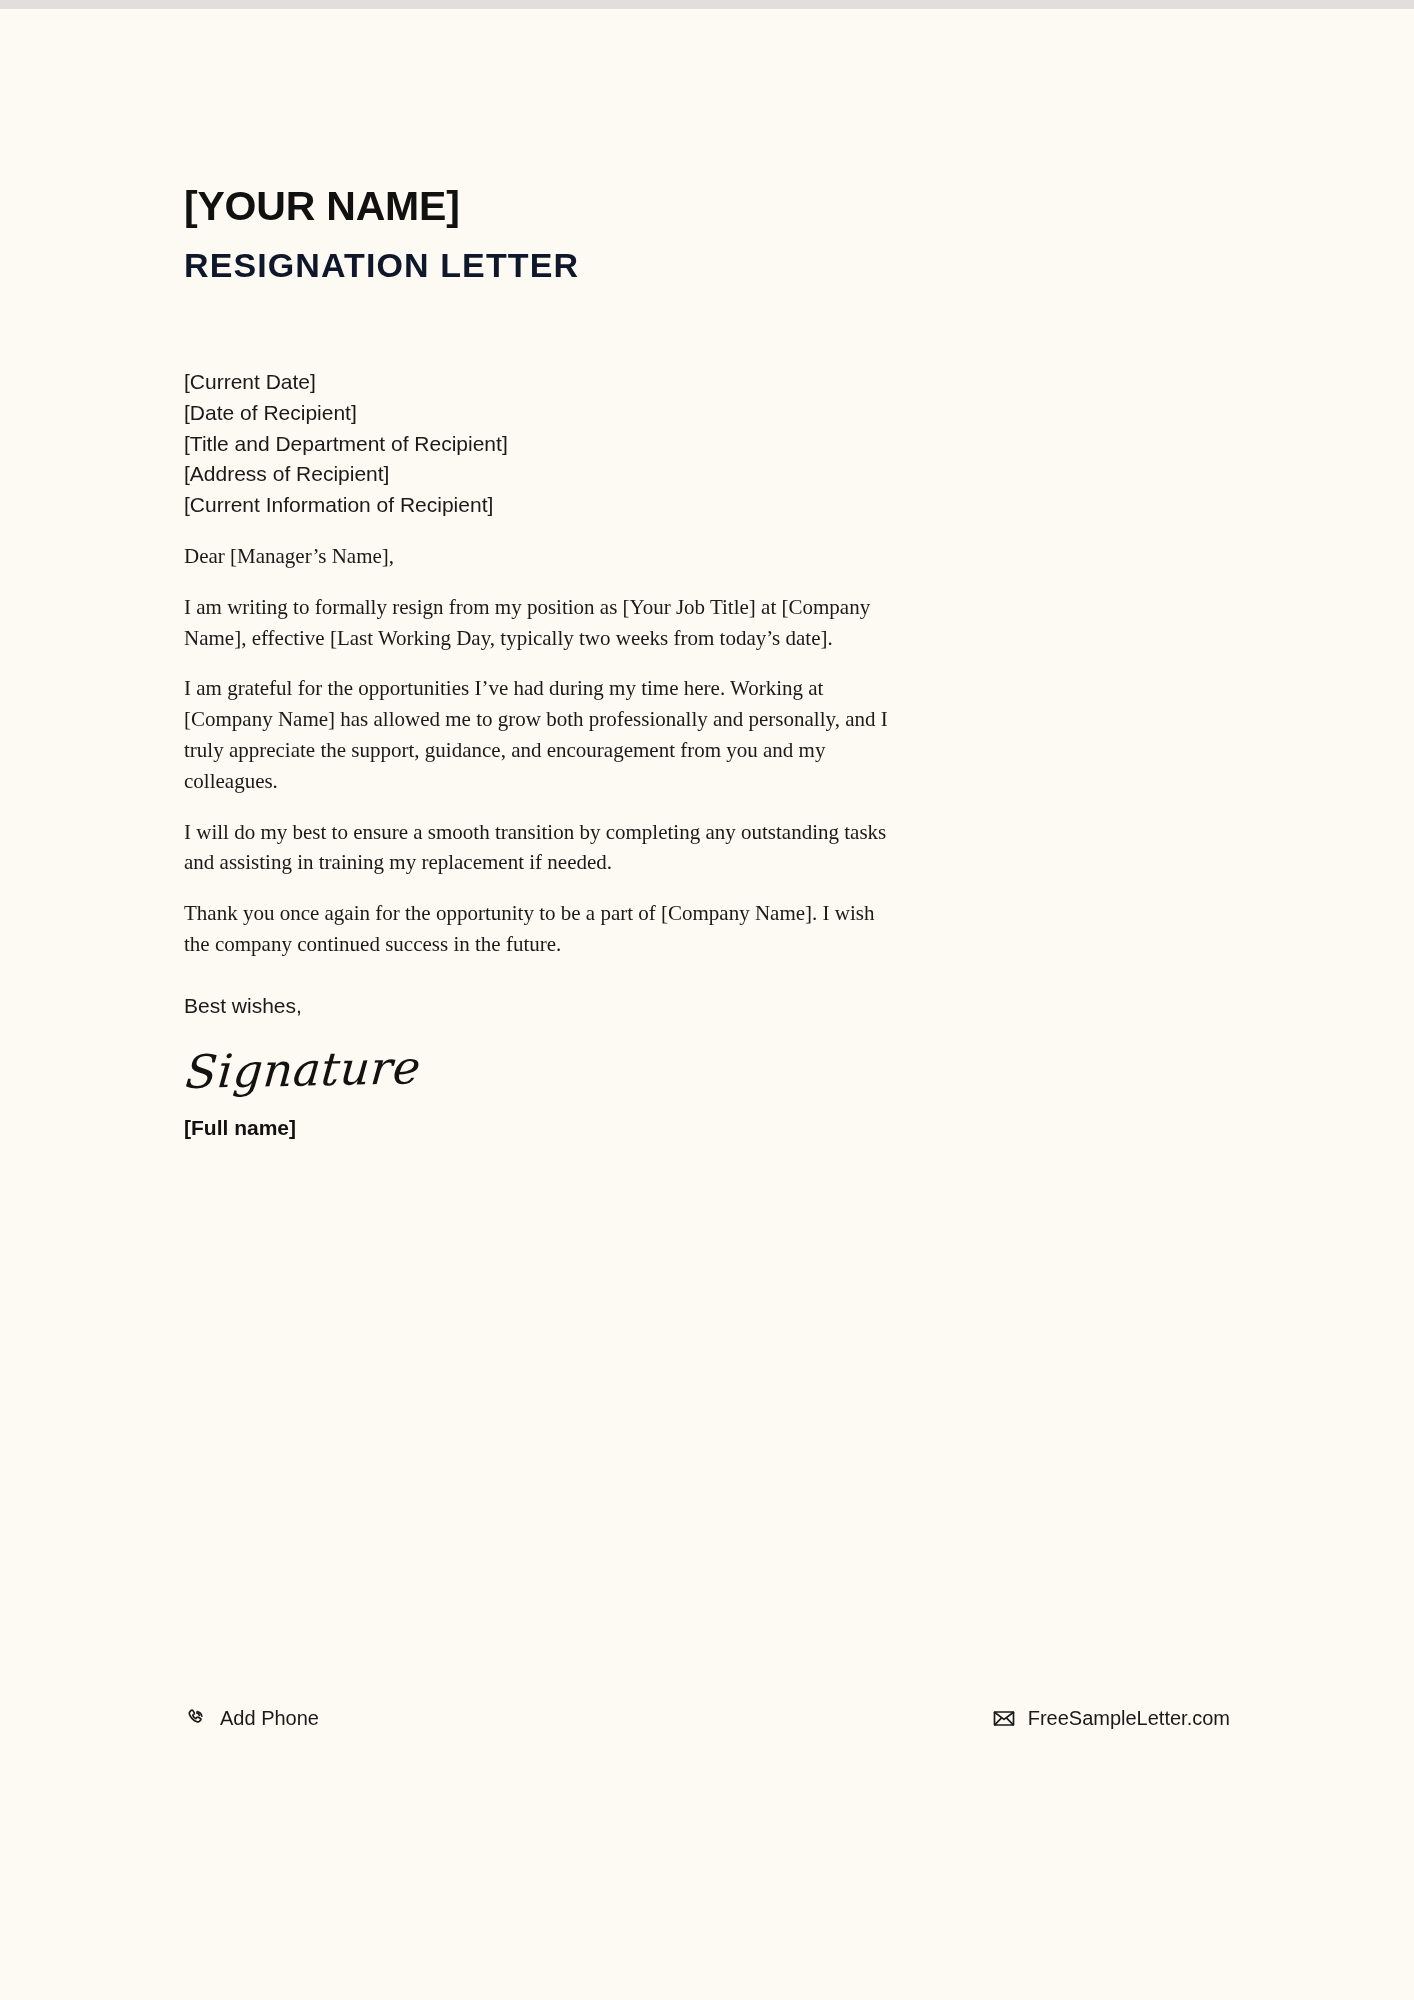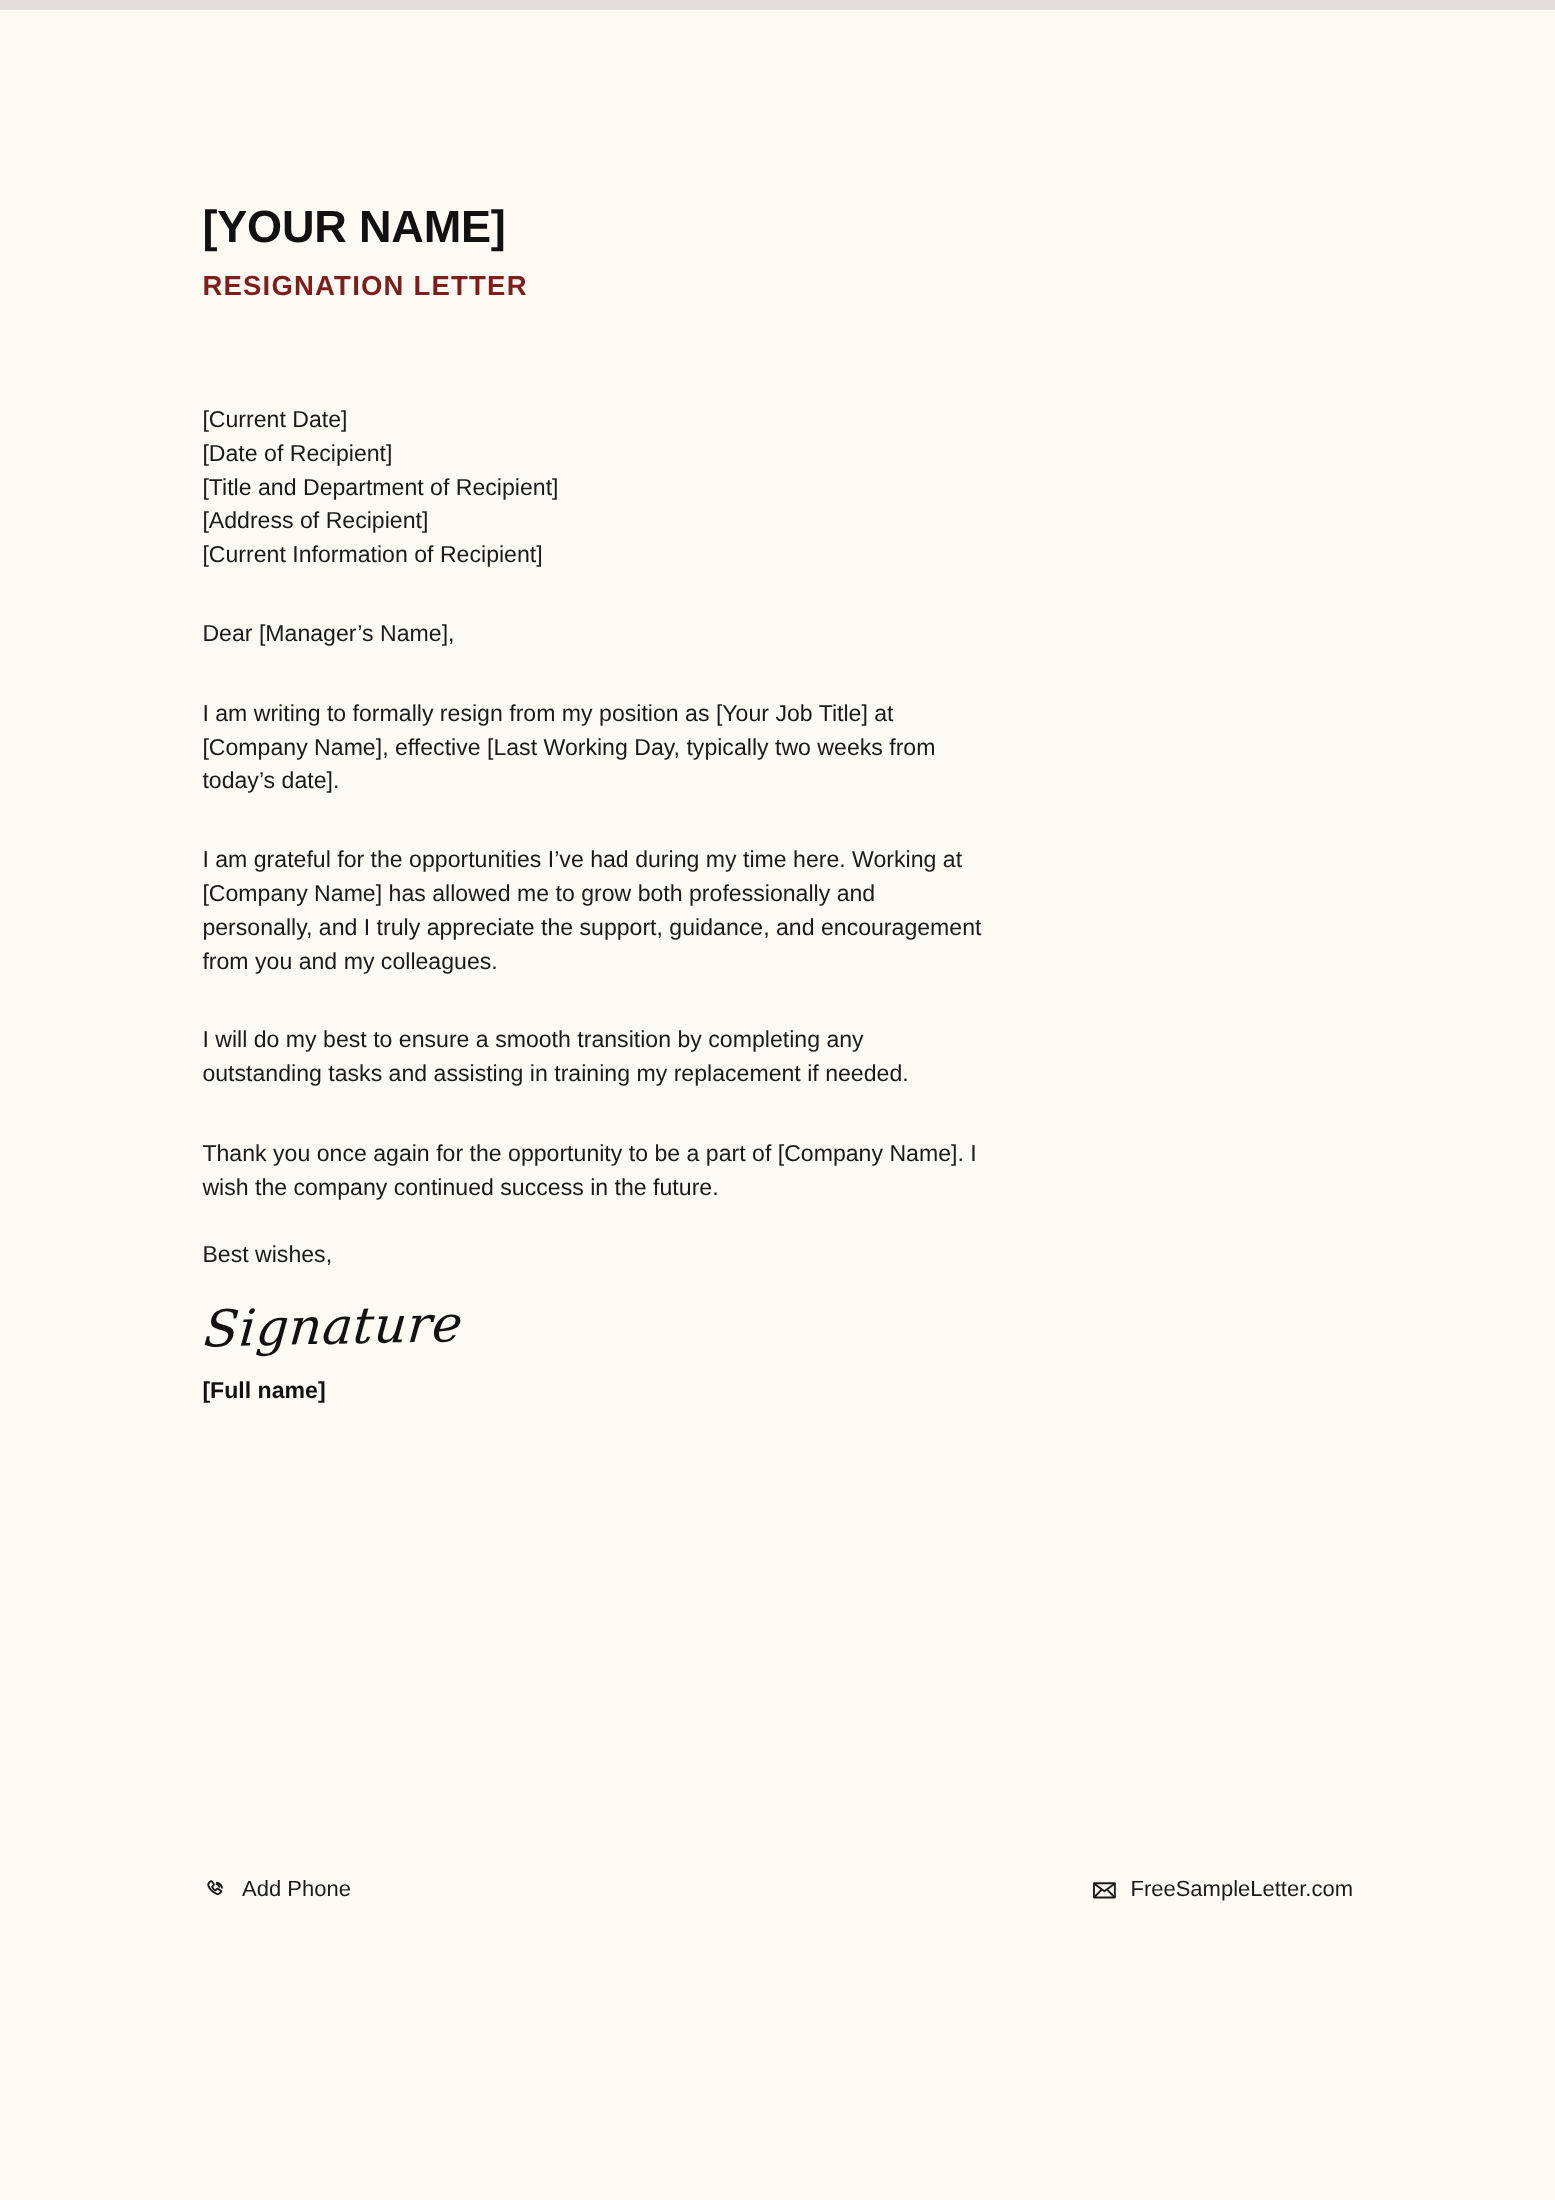--- a/index.html
+++ b/index.html
@@ -43,44 +43,44 @@
 
   .your-name {
     font-size: 41px;
     font-weight: 700;
     letter-spacing: -0.2px;
     line-height: 1.08;
     color: #111110;
   }
 
   .doc-type {
-    font-size: 25px;
+    font-size: 34px;
     font-weight: 700;
     letter-spacing: 1.1px;
     line-height: 1.1;
     margin-top: 19px;
-    color: #7f1d1d;
+    color: #0f172a;
   }
 
   
   .letter-body {
     position: absolute;
     left: 184px;
     top: 358px;
     width: 712px;
     font-size: 21px;
     line-height: 30.8px;
     color: #1a1a19;
     font-weight: 400;
   }
 
   .addr-block { margin-bottom: 0; }
   .addr-line { display: block; }
 
-  .para { margin-top: 41px; }
+  .para { margin-top: 20px; font-family: Liberation Serif, serif; }
 
   .closing { margin-top: 30.8px; }
 
   
   .signature-script {
     font-family: "DejaVu Serif", serif;
     font-style: italic;
     font-size: 46px;
     line-height: 1;
     letter-spacing: 0.5px;

